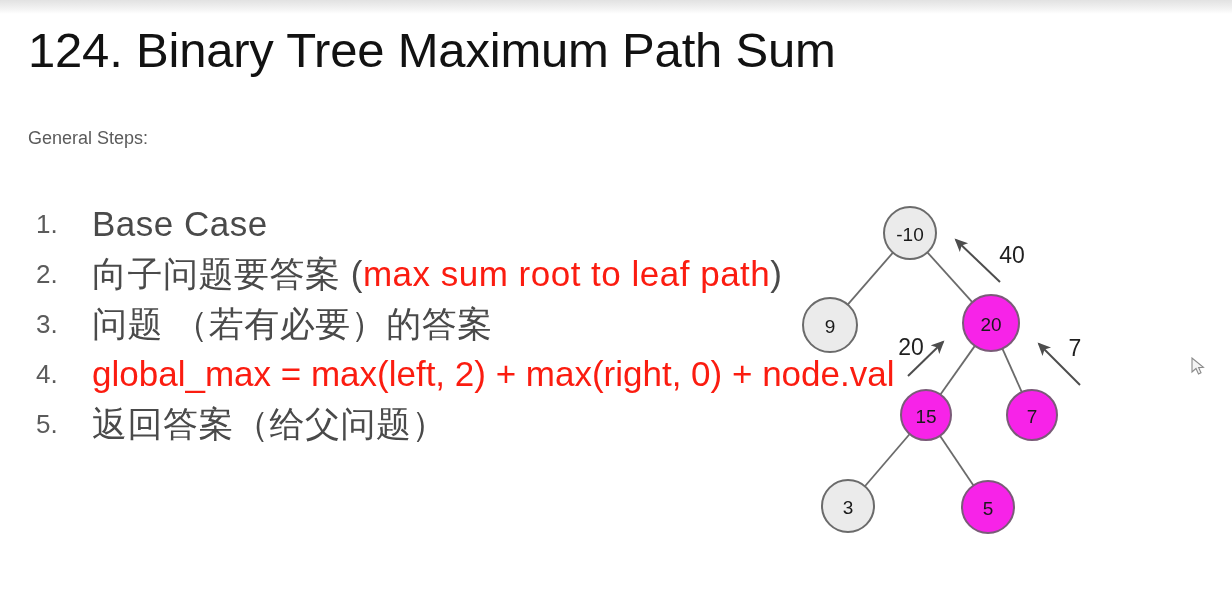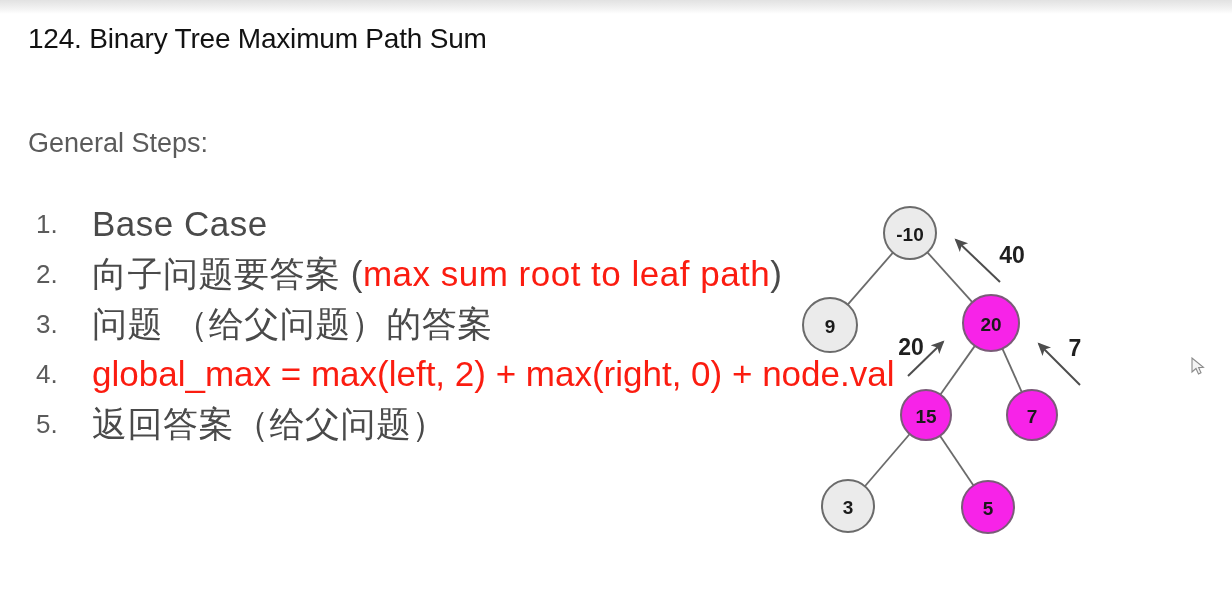--- a/index.html
+++ b/index.html
@@ -22,32 +22,32 @@
     position: absolute;
     left: 0; top: 0;
     width: 1232px;
     height: 14px;
     background: linear-gradient(to bottom, #e2e2e2 0%, #eeeeee 45%, #f8f8f8 80%, #ffffff 100%);
   }
   #title {
     position: absolute;
     left: 28px;
     top: 24px;
-    font-size: 28px;
+    font-size: 49px;
     line-height: 1.1;
     color: #121212;
     font-weight: 400;
     letter-spacing: -0.2px;
     white-space: nowrap;
   }
   #subtitle {
     position: absolute;
     left: 28px;
     top: 128px;
-    font-size: 27px;
+    font-size: 18px;
     color: #5b5b5b;
     font-weight: 400;
     white-space: nowrap;
   }
   #steps {
     position: absolute;
     left: 28px;
     top: 200px;
     width: 800px;
   }
@@ -84,21 +84,20 @@
   }
   .red {
     color: #fb1c10;
   }
   #tree-wrap {
     position: absolute;
     left: 780px;
     top: 190px;
     width: 400px;
     height: 380px;
-    font-weight: bold;
   }
   svg.tree {
     display: block;
   }
   .node-circle-gray {
     fill: #ebebeb;
     stroke: #6b6b6b;
     stroke-width: 2;
   }
   .node-circle-pink {
@@ -158,21 +157,21 @@
       </div>
       <div class="step-row">
         <div class="step-num">2.</div>
         <div class="step-body">
           <div class="step-line cn"><span>向子问题要答案 (</span><span class="red">max sum root to leaf path</span><span>)</span></div>
         </div>
       </div>
       <div class="step-row">
         <div class="step-num">3.</div>
         <div class="step-body">
-          <div class="step-line cn">问题 （给父问题）的答案</div>
+          <div class="step-line cn">问题 （若有必要）的答案</div>
         </div>
       </div>
       <div class="step-row">
         <div class="step-num">4.</div>
         <div class="step-body">
           <div class="step-line code">global_max = max(left, 2) + max(right, 0) + node.val</div>
         </div>
       </div>
       <div class="step-row">
         <div class="step-num">5.</div>

